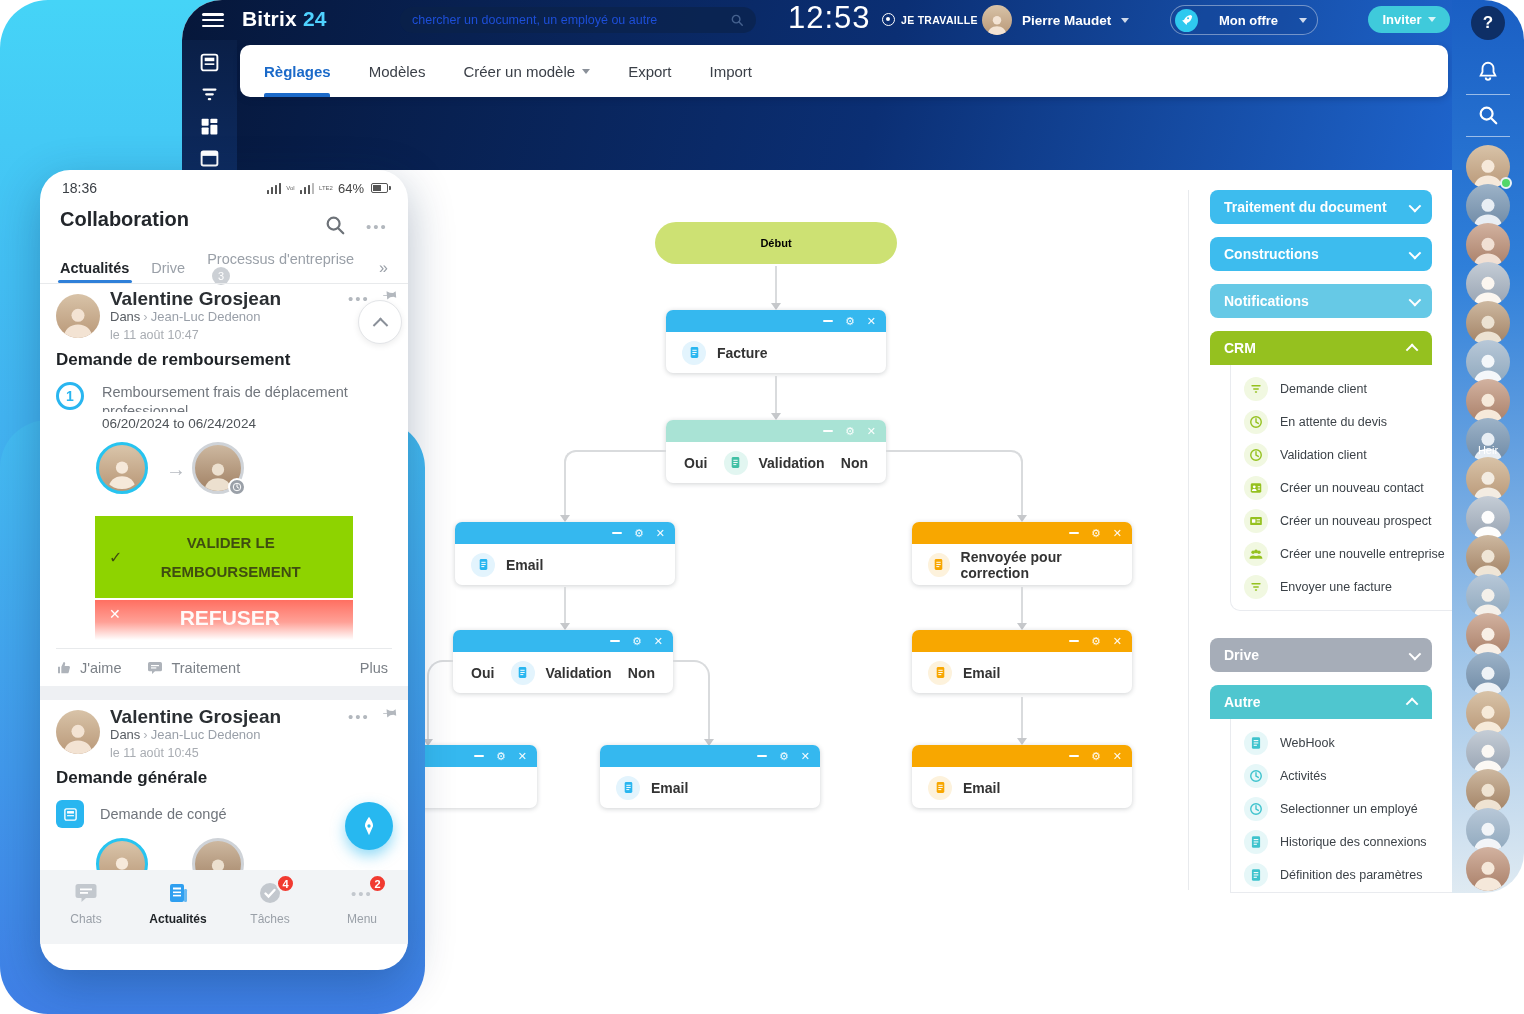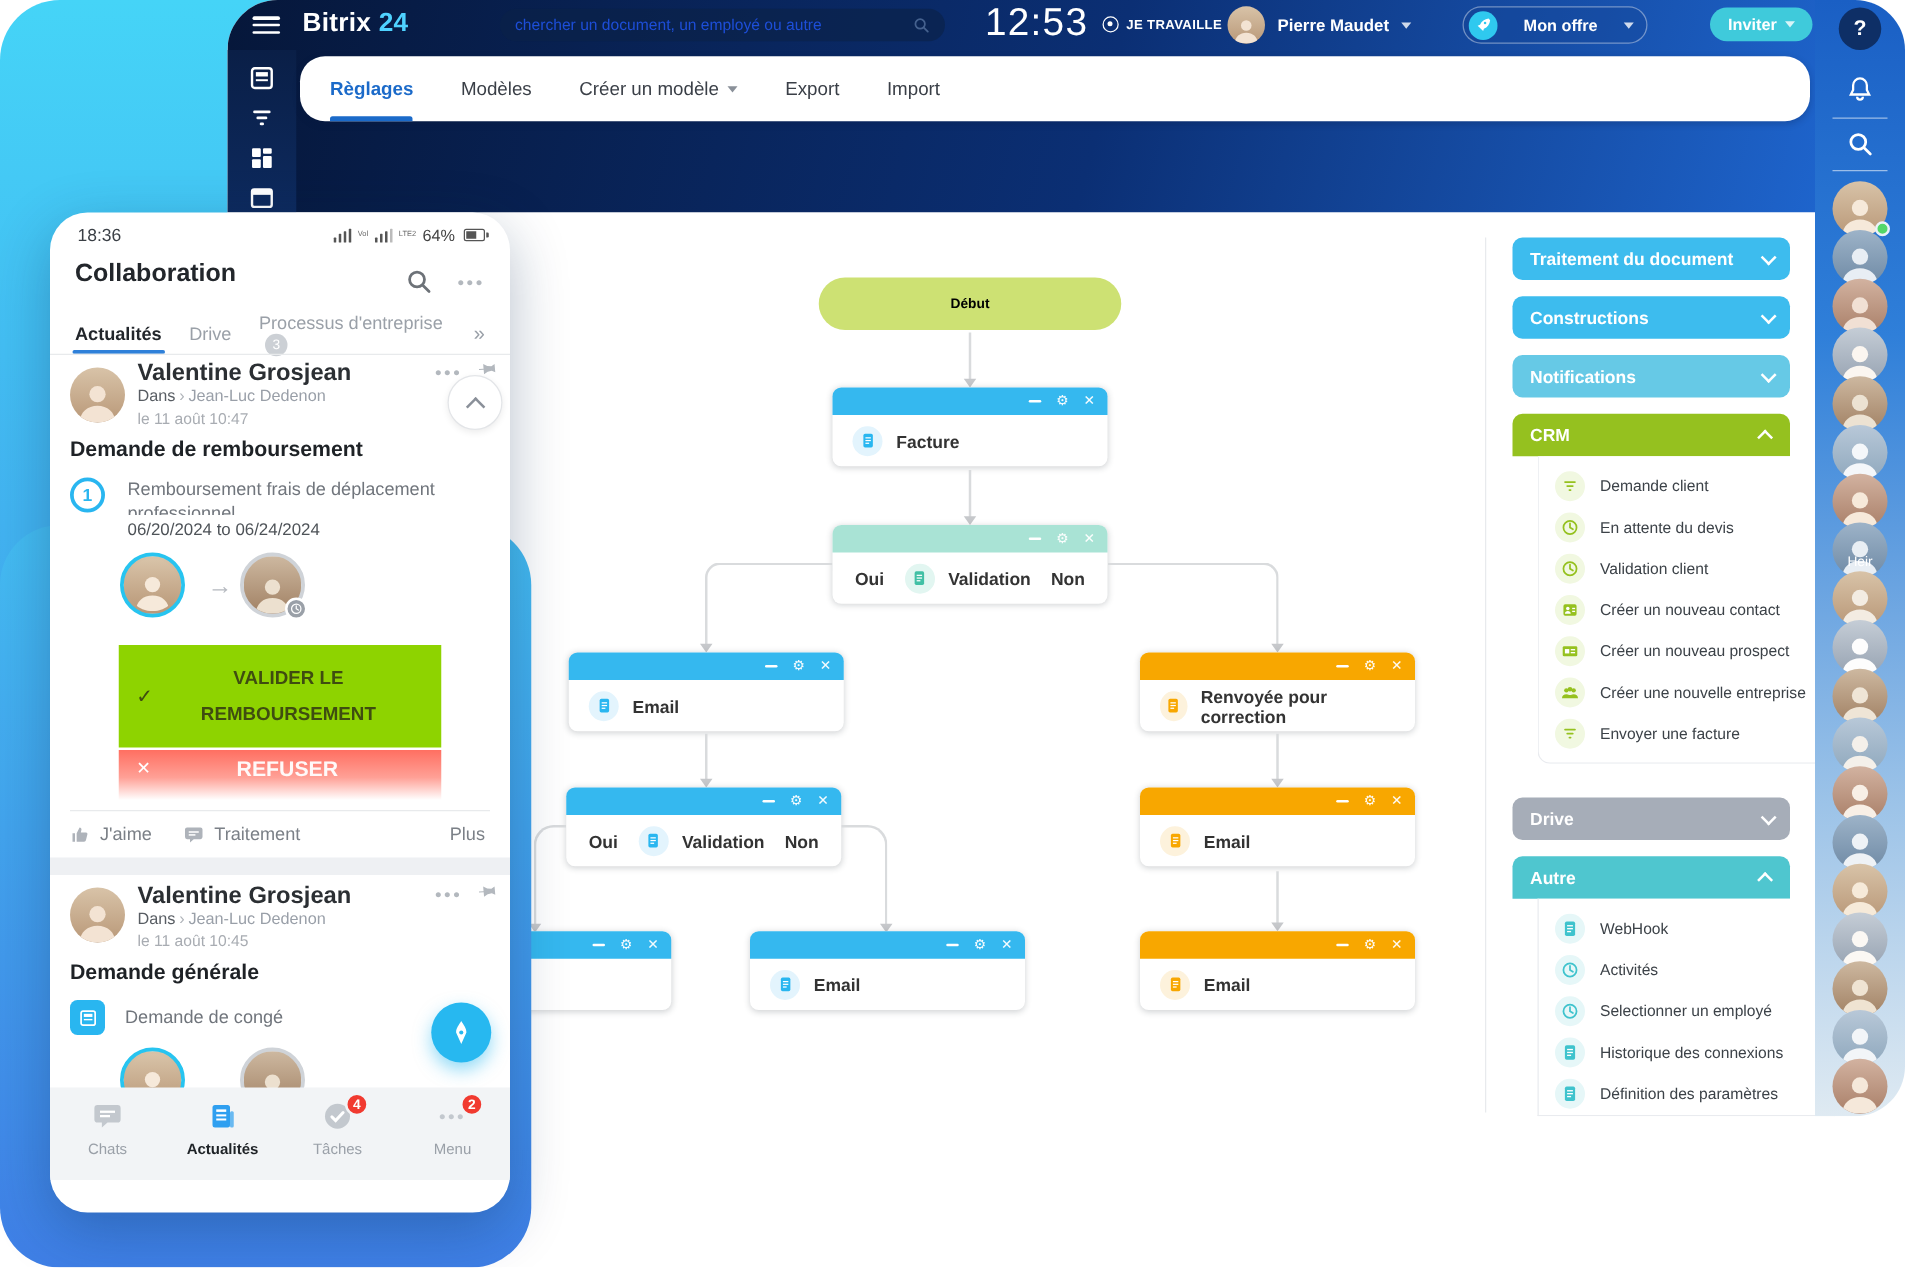--- a/index.html
+++ b/index.html
@@ -38,21 +38,21 @@
   .offer-pill .rocket{width:23px;height:23px;border-radius:50%;background:#2fc9ef;display:flex;align-items:center;justify-content:center;}
   .offer-pill .olabel{font-size:13px;font-weight:bold;flex:1;text-align:center;}
   .invite-btn{position:absolute;left:1186px;top:6px;width:82px;height:27px;border-radius:14px;background:#3fcadb;
     display:flex;align-items:center;justify-content:center;gap:6px;color:#fff;font-size:13px;font-weight:bold;cursor:pointer;}
 
   
   .side-icons{position:absolute;left:0;top:40px;width:55px;height:130px;background:linear-gradient(180deg,#0a1f47,#0d2a5e);}
   .side-icons .sic{position:absolute;left:17px;width:21px;height:21px;color:#fff;cursor:pointer;}
 
   
-  .tabcard{position:absolute;left:58px;top:45px;width:1208px;height:52px;border-radius:20px;background:#fff;box-shadow:0 2px 6px rgba(6,23,58,.25);}
+  .tabcard{position:absolute;left:58px;top:45px;width:1208px;height:52px;border-radius:10px;background:#fff;box-shadow:0 2px 6px rgba(6,23,58,.25);}
   .tabrow{display:flex;align-items:center;height:100%;padding:0 24px;gap:38px;font-size:15px;color:#3a3f47;}
   .tabrow .tab{cursor:pointer;display:flex;align-items:center;gap:7px;}
   .tabrow .tab.active{color:#1b6ac9;font-weight:bold;}
   .tab-underline{position:absolute;left:24px;bottom:0;width:66px;height:4px;background:#1b6ac9;border-radius:2px 2px 0 0;}
   .dcaret{width:0;height:0;border-left:4px solid transparent;border-right:4px solid transparent;border-top:5px solid #8a9099;}
 
   .page-title{position:absolute;left:70px;top:113px;font-size:27px;font-weight:300;color:#fff;display:flex;align-items:center;gap:12px;}
   .page-title .star{font-size:19px;color:rgba(255,255,255,.75);cursor:pointer;}
 
   
@@ -149,21 +149,21 @@
   .plainav{position:absolute;width:52px;height:52px;border:3px solid #cfd3d8;padding:0;}
   .ringav svg,.plainav svg{width:32px;height:32px;}
   .flow-arrow{position:absolute;color:#b6bac0;font-size:20px;}
   .clockbadge{position:absolute;width:18px;height:18px;border-radius:50%;background:#9aa0a8;border:2px solid #fff;color:#fff;display:flex;align-items:center;justify-content:center;}
   .approve-btn{position:absolute;left:55px;width:258px;height:82px;background:#8ed300;display:flex;align-items:center;padding:0 14px;cursor:pointer;}
   .approve-btn .chk{color:#3f4d10;font-size:16px;font-weight:bold;}
   .approve-btn .atxt{flex:1;text-align:center;font-size:15px;font-weight:bold;color:#3f4d10;line-height:29px;padding:0 8px;}
   .reject-btn{position:absolute;left:55px;width:258px;height:40px;display:flex;align-items:flex-start;padding:6px 14px 0;cursor:pointer;
     background:linear-gradient(180deg,#ff6f61 0%,#ffa096 55%,rgba(255,255,255,0) 100%);}
   .reject-btn .x{color:#fff;font-size:14px;font-weight:bold;}
-  .reject-btn .rtxt{flex:1;text-align:center;font-size:17px;font-weight:bold;color:#fff;opacity:.95;}
+  .reject-btn .rtxt{flex:1;text-align:center;font-size:21px;font-weight:bold;color:#fff;opacity:.95;}
   .pdiv{position:absolute;left:16px;right:16px;height:1px;background:#e8eaec;}
   .pactions{position:absolute;left:16px;right:20px;display:flex;align-items:center;gap:26px;font-size:14.5px;color:#7b8087;}
   .pactions .plus{margin-left:auto;}
   .pact{display:flex;align-items:center;gap:8px;cursor:pointer;color:#7b8087;}
   .feedgap{position:absolute;left:0;right:0;height:14px;background:#eef0f3;}
   .reqico{position:absolute;width:28px;height:28px;border-radius:6px;background:#29b6f0;color:#fff;display:flex;align-items:center;justify-content:center;}
   .fab{position:absolute;left:305px;width:48px;height:48px;border-radius:50%;background:#27b8f0;box-shadow:0 6px 14px rgba(39,184,240,.5);display:flex;align-items:center;justify-content:center;cursor:pointer;}
   .pnav{position:absolute;left:0;right:0;top:700px;height:74px;background:#f2f4f6;display:flex;}
   .pnav-item{flex:1;display:flex;flex-direction:column;align-items:center;padding-top:10px;gap:6px;font-size:12px;color:#9aa0a8;cursor:pointer;position:relative;}
   .pnav-item.active{color:#1e2226;font-weight:bold;}

